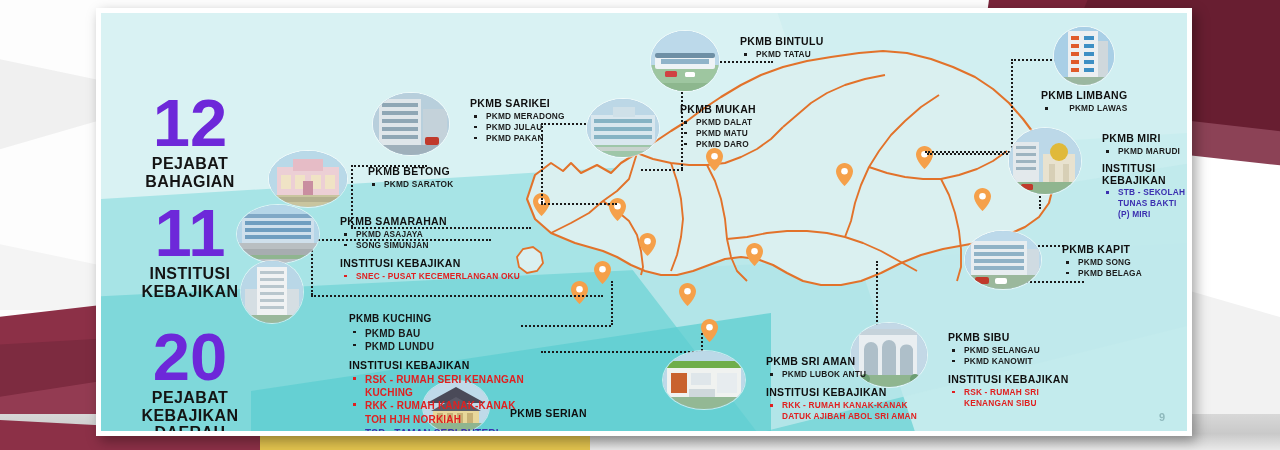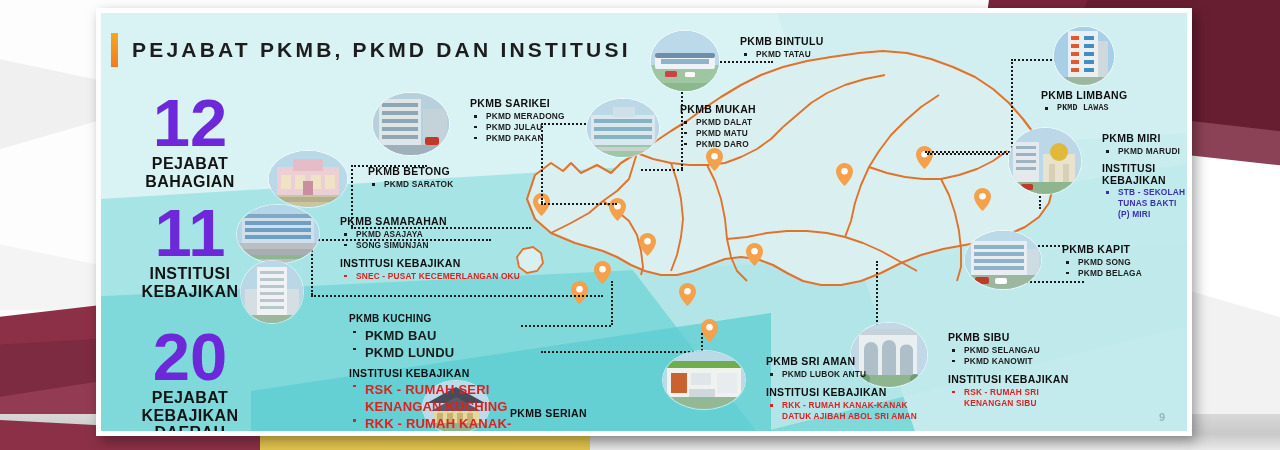--- a/index.html
+++ b/index.html
@@ -153,21 +153,21 @@
   ul.blist li:before{
     content:"";position:absolute;left:4px;top:4px;width:2.5px;height:2.5px;background:currentColor;
   }
   ul.blist.red li{color:#e02020;}
   ul.blist.blue li{color:#3b2fb0;}
   ul.blist li.wrapline{white-space:normal;width:150px;}
 
   
   #kuching-block{position:absolute;left:248px;top:300px;width:175px;}
   #kuching-block .ttl{font-size:10px;}
-  #kuching-block ul.blist li{font-size:13px;line-height:1.32;white-space:normal;}
+  #kuching-block ul.blist li{font-size:10px;line-height:1.32;white-space:normal;}
 
   
   #page-num{position:absolute;right:22px;bottom:8px;font-size:11px;color:#8fb9bd;font-weight:bold;}
 </style>
 </head>
 <body>
 
 <div id="stage">
 
   <div class="bg-base"></div>
@@ -187,24 +187,20 @@
 
   <div id="slide">
     <div class="slide-inner">
       <div class="band band-a"></div>
       <div class="band band-b"></div>
       <div class="band band-c"></div>
       <div class="band band-d"></div>
       <div class="band band-e"></div>
       <div class="band band-f"></div>
 
-      <div id="title-row">
-        <div class="title-bar"></div>
-        <div id="title-text">PEJABAT PKMB, PKMD DAN INSTITUSI</div>
-      </div>
 
       <div class="stat" id="stat-0">
         <div class="stat-num">12</div>
         <div class="stat-label">PEJABAT</div>
         <div class="stat-label">BAHAGIAN</div>
       </div>
       <div class="stat" id="stat-1">
         <div class="stat-num">11</div>
         <div class="stat-label">INSTITUSI</div>
         <div class="stat-label">KEBAJIKAN</div>
@@ -394,21 +390,21 @@
                 <rect x="30" y="25" width="10" height="4"></rect>
                 <rect x="30" y="33" width="10" height="4"></rect>
                 <rect x="30" y="41" width="10" height="4"></rect>
               </g>
               <rect x="44" y="14" width="10" height="44" fill="#cfd8dc"></rect>
               <rect y="50" width="60" height="8" fill="#9bb7a0"></rect>
             </svg>
         </div>
         <div class="info-txt" style="text-align:center;padding-top:1px;">
           <div class="ttl">PKMB LIMBANG</div>
-          <ul class="blist" style="text-align:left;font-family:Liberation Mono, monospace;">
+          <ul class="blist" style="text-align:right;">
             <li>PKMD LAWAS</li>
           </ul>
         </div>
       </div>
 
       <div class="info" style="left:272px;top:80px;">
         <div class="thumb" style="width:76px;height:62px;">
           <svg viewBox="0 0 76 62">
               <rect width="76" height="62" fill="#b8cfdc"></rect>
               <rect x="6" y="6" width="42" height="50" fill="#dfe6ea"></rect>

